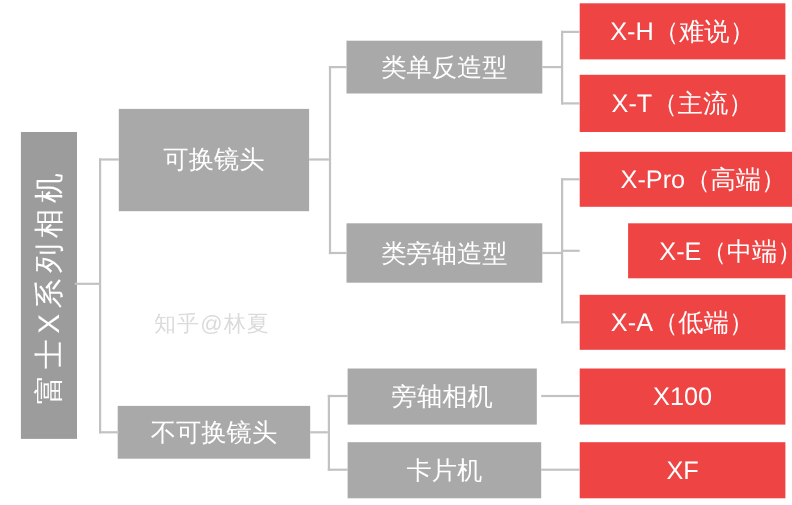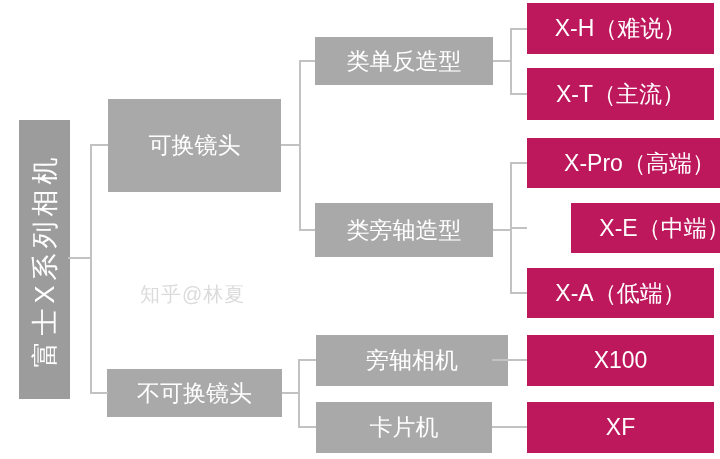--- a/index.html
+++ b/index.html
@@ -6,21 +6,21 @@
   body{
     width:720px;height:459px;position:relative;overflow:hidden;
     font-family:"Liberation Sans","DejaVu Sans",sans-serif;
   }
   .stage{position:absolute;inset:0;width:720px;height:459px;}
   .node{
     position:absolute;display:flex;align-items:center;justify-content:center;
     color:#ffffff;text-align:center;box-sizing:border-box;
   }
   .branch{background:#a9a9a9;font-size:23px;}
-  .leaf{background:#be185d;font-size:23px;}
+  .leaf{background:#ef4444;font-size:23px;}
   .root{
     background:#9c9c9c;
   }
   .root .vtext{
     transform:rotate(-90deg);
     white-space:nowrap;
     font-size:27px;
     letter-spacing:5px;
     color:#ffffff;
   }
@@ -50,21 +50,21 @@
   </div>
 
   <div class="node branch" style="left:315px;top:37px;width:178px;height:48px;">
     <span>类单反造型</span>
   </div>
 
   <div class="node branch" style="left:315px;top:203px;width:178px;height:54px;">
     <span>类旁轴造型</span>
   </div>
 
-  <div class="node branch" style="left:316px;top:335px;width:192px;height:51px;">
+  <div class="node branch" style="left:316px;top:335px;width:172px;height:51px;">
     <span>旁轴相机</span>
   </div>
 
   <div class="node branch" style="left:316px;top:402px;width:176px;height:51px;text-align:right;">
     <span>卡片机</span>
   </div>
 
   <div class="node leaf" style="left:527px;top:3px;width:187px;height:51px;">
     <span>X-H（难说）</span>
   </div>

